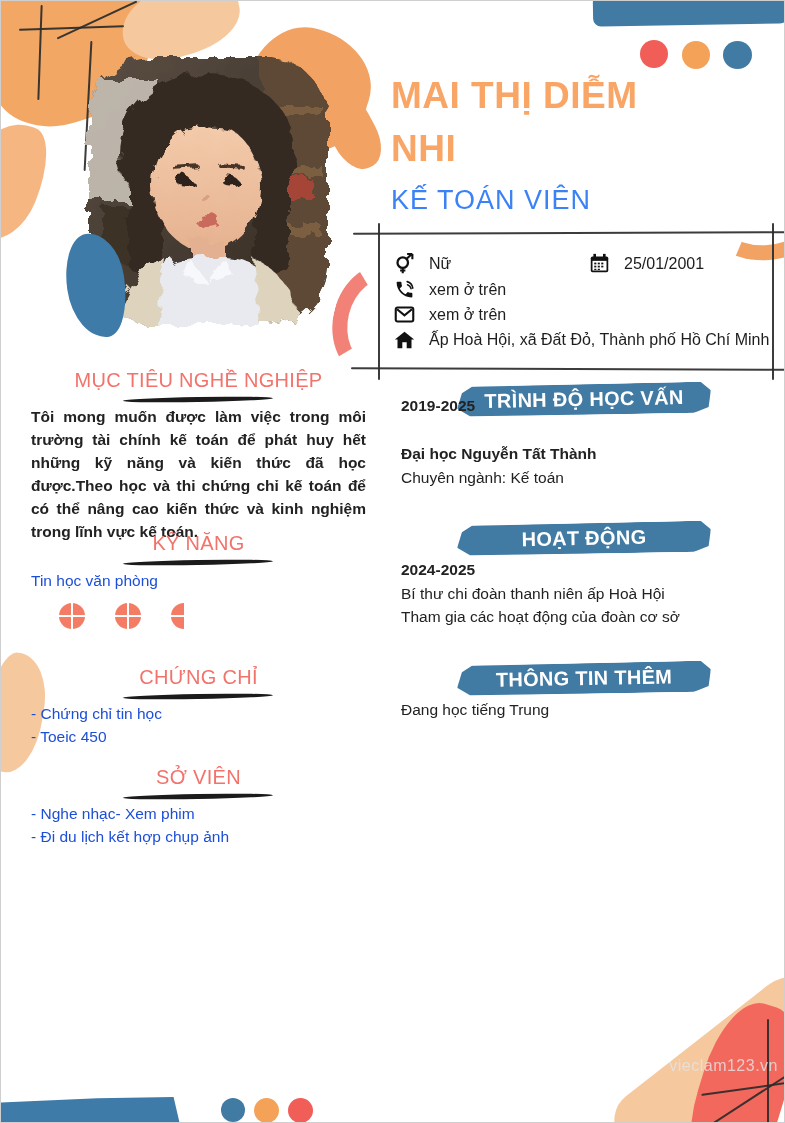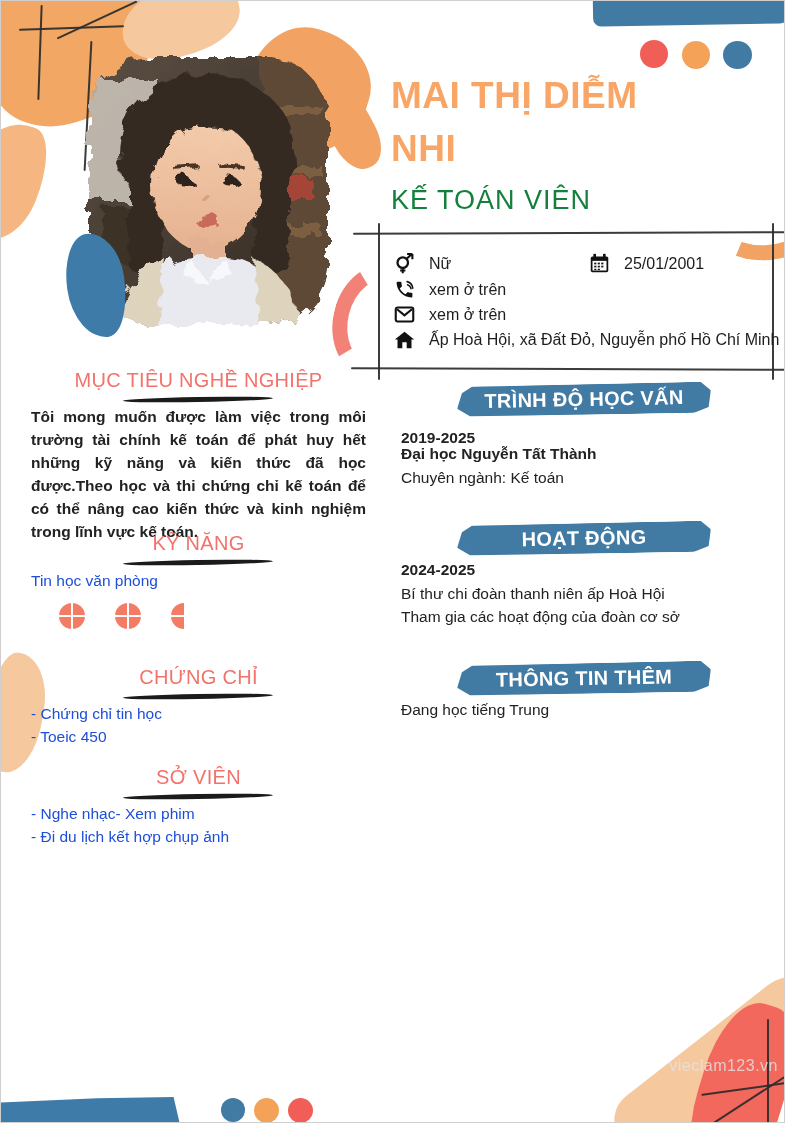--- a/index.html
+++ b/index.html
@@ -41,21 +41,21 @@
     transform:rotate(-38deg);border-radius:30px 40px 20px 30px;}
   .deco-br-red{left:698px;top:1000px;width:85px;height:185px;background:#F2685C;
     transform:rotate(17deg);border-radius:45% 40% 40% 45%;}
   .watermark{left:auto;right:6px;top:1056px;font-size:16px;color:rgba(228,228,228,.8);
     z-index:9;letter-spacing:.5px;}
   
   .photo-wrap{left:72px;top:44px;width:272px;height:296px;z-index:5;}
   
   .name{left:390px;top:68px;width:280px;font-size:37px;font-weight:bold;color:#F8A566;
     line-height:53px;letter-spacing:.5px;}
-  .job-title{left:390px;top:184px;font-size:27px;color:#15803d;letter-spacing:1px;}
+  .job-title{left:390px;top:184px;font-size:27px;color:#3b82f6;letter-spacing:1px;}
   
   .contact-row{position:absolute;display:flex;align-items:center;gap:14px;font-size:16px;z-index:2;}
   .contact-icon{width:21px;height:21px;display:inline-block;flex:0 0 21px;}
   .contact-icon svg{width:100%;height:100%;display:block;}
   
   .l-head{position:absolute;width:335px;left:30px;text-align:center;color:#F2736B;
     font-size:20px;font-weight:normal;letter-spacing:.3px;}
   .brush-underline{position:absolute;left:122px;width:150px;height:5px;background:#1b1b1b;
     border-radius:50%;transform:rotate(-1deg);}
   .body-text{position:absolute;left:30px;width:335px;font-size:15.5px;line-height:23px;
@@ -204,21 +204,21 @@
         </svg>
     </span>
     <span>xem ở trên</span>
   </div>
   <div class="contact-row" style="left:393px;top:328px;">
     <span class="contact-icon">
       <svg viewBox="0 0 24 24">
           <path d="M12 3 L23 12 L20 12 L20 22 L14.5 22 L14.5 15 L9.5 15 L9.5 22 L4 22 L4 12 L1 12 Z" fill="#111"></path>
         </svg>
     </span>
-    <span>Ấp Hoà Hội, xã Đất Đỏ, Nguyễn phố Hồ Chí Minh</span>
+    <span>Ấp Hoà Hội, xã Đất Đỏ, Thành phố Hồ Chí Minh</span>
   </div>
 
   <div class="l-head" style="top:368px;">MỤC TIÊU NGHỀ NGHIỆP</div>
   <div class="brush-underline" style="top:396px;"></div>
   <div class="body-text" style="top:404px;font-weight:bold;">Tôi mong muốn được làm việc trong môi trường tài chính kế toán để phát huy hết những kỹ năng và kiến thức đã học được.Theo học và thi chứng chỉ kế toán để có thể nâng cao kiến thức và kinh nghiệm trong lĩnh vực kế toán.</div>
 
   <div class="l-head" style="top:531px;">KỸ NĂNG</div>
   <div class="brush-underline" style="top:559px;"></div>
   <div class="plain-line" style="top:571px;">Tin học văn phòng</div>
   <div class="skill-dots">
@@ -232,21 +232,21 @@
   <div class="brush-underline" style="top:693px;"></div>
   <div class="plain-line" style="top:704px;">- Chứng chỉ tin học</div>
   <div class="plain-line" style="top:727px;">- Toeic 450</div>
 
   <div class="l-head" style="top:765px;">SỞ VIÊN</div>
   <div class="brush-underline" style="top:793px;"></div>
   <div class="plain-line" style="top:804px;">- Nghe nhạc- Xem phim</div>
   <div class="plain-line" style="top:827px;">- Đi du lịch kết hợp chụp ảnh</div>
 
   <div class="banner" style="top:383px;">TRÌNH ĐỘ HỌC VẤN</div>
-  <div class="r-line bold" style="top:428px;">2019-2025</div>
+  <div class="r-line bold" style="top:396px;">2019-2025</div>
   <div class="r-line bold" style="top:444px;">Đại học Nguyễn Tất Thành</div>
   <div class="r-line" style="top:468px;">Chuyên ngành: Kế toán</div>
 
   <div class="banner" style="top:522px;">HOẠT ĐỘNG</div>
   <div class="r-line bold" style="top:560px;">2024-2025</div>
   <div class="r-line" style="top:607px;">Tham gia các hoạt động của đoàn cơ sở</div>
   <div class="r-line" style="top:584px;">Bí thư chi đoàn thanh niên ấp Hoà Hội</div>
 
   <div class="banner" style="top:662px;">THÔNG TIN THÊM</div>
   <div class="r-line" style="top:700px;">Đang học tiếng Trung</div>

